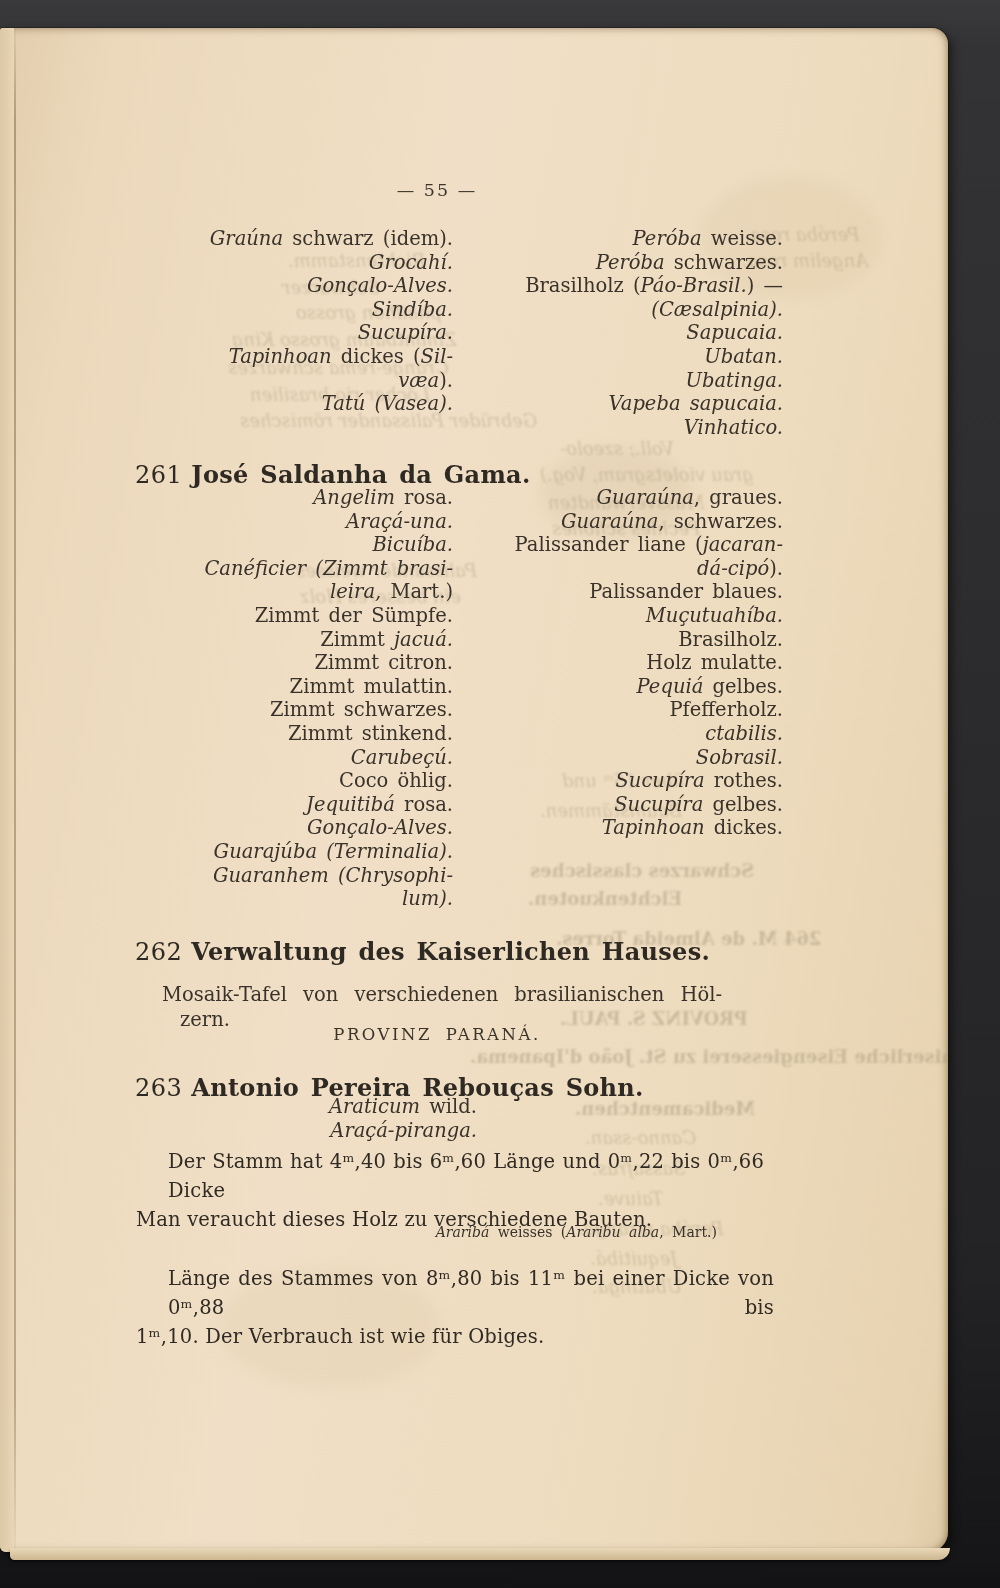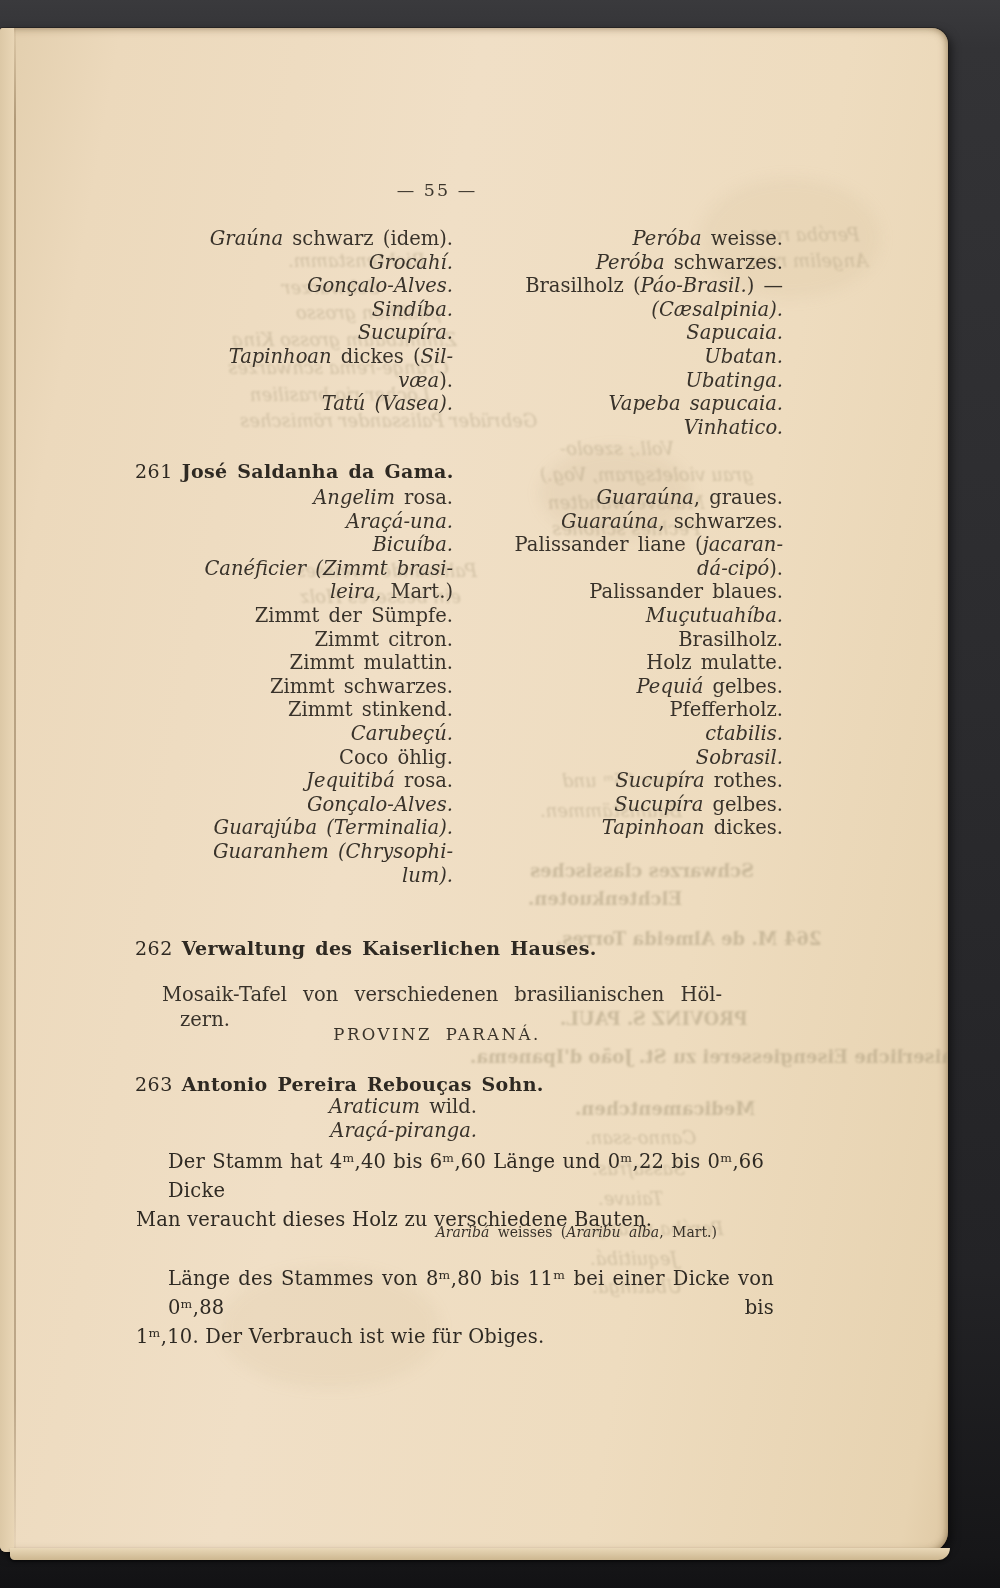--- a/index.html
+++ b/index.html
@@ -58,21 +58,21 @@
   .tline{white-space:nowrap;line-height:23.6px;font-size:19.5px;color:#38322a;word-spacing:3px;text-align:right;}
   .tline.ind{padding-left:22px;}
   .tline .it{font-style:italic;}
 
   .page-number{
     position:absolute;left:157px;top:152px;width:560px;
     text-align:center;font-size:17.5px;letter-spacing:2px;color:#3c362d;
   }
   .col{position:absolute;}
   .entry-heading{
-    position:absolute;left:135px;font-size:19px;color:#2e2922;white-space:nowrap;
+    position:absolute;left:135px;font-size:24px;color:#2e2922;white-space:nowrap;
   }
   .entry-heading .num{font-weight:normal;letter-spacing:.5px;}
   .entry-heading .tit{font-weight:bold;margin-left:9px;letter-spacing:.3px;word-spacing:3px;}
   .para{
     position:absolute;font-size:19.5px;color:#38322a;
   }
   .para .jline{text-align:justify;text-align-last:justify;line-height:24.6px;}
   .para .cline{line-height:24.6px;padding-left:18px;}
   .province{
     position:absolute;left:157px;width:560px;text-align:center;
@@ -156,20 +156,21 @@
     <div class="entry-heading" style="top:432px;">
       <span class="num">261</span><span class="tit">José Saldanha da Gama.</span>
     </div>
     <div class="col" style="left:157px;top:458px;width:296px;">
         <div class="tline"><span class="it">Angelim</span><span> rosa.</span></div>
         <div class="tline"><span class="it">Araçá-una.</span></div>
         <div class="tline"><span class="it">Bicuíba.</span></div>
         <div class="tline"><span class="it">Canéficier (Zimmt brasi-</span></div>
         <div class="tline ind"><span class="it">leira,</span><span> Mart.)</span></div>
         <div class="tline"><span>Zimmt der Sümpfe.</span></div>
+        <div class="tline"><span>Zimmt </span><span class="it">jacuá.</span></div>
         <div class="tline"><span>Zimmt citron.</span></div>
         <div class="tline"><span>Zimmt mulattin.</span></div>
         <div class="tline"><span>Zimmt schwarzes.</span></div>
         <div class="tline"><span>Zimmt stinkend.</span></div>
         <div class="tline"><span class="it">Carubeçú.</span></div>
         <div class="tline"><span>Coco öhlig.</span></div>
         <div class="tline"><span class="it">Jequitibá</span><span> rosa.</span></div>
         <div class="tline"><span class="it">Gonçalo-Alves.</span></div>
         <div class="tline"><span class="it">Guarajúba (Terminalia).</span></div>
         <div class="tline"><span class="it">Guaranhem (Chrysophi-</span></div>

